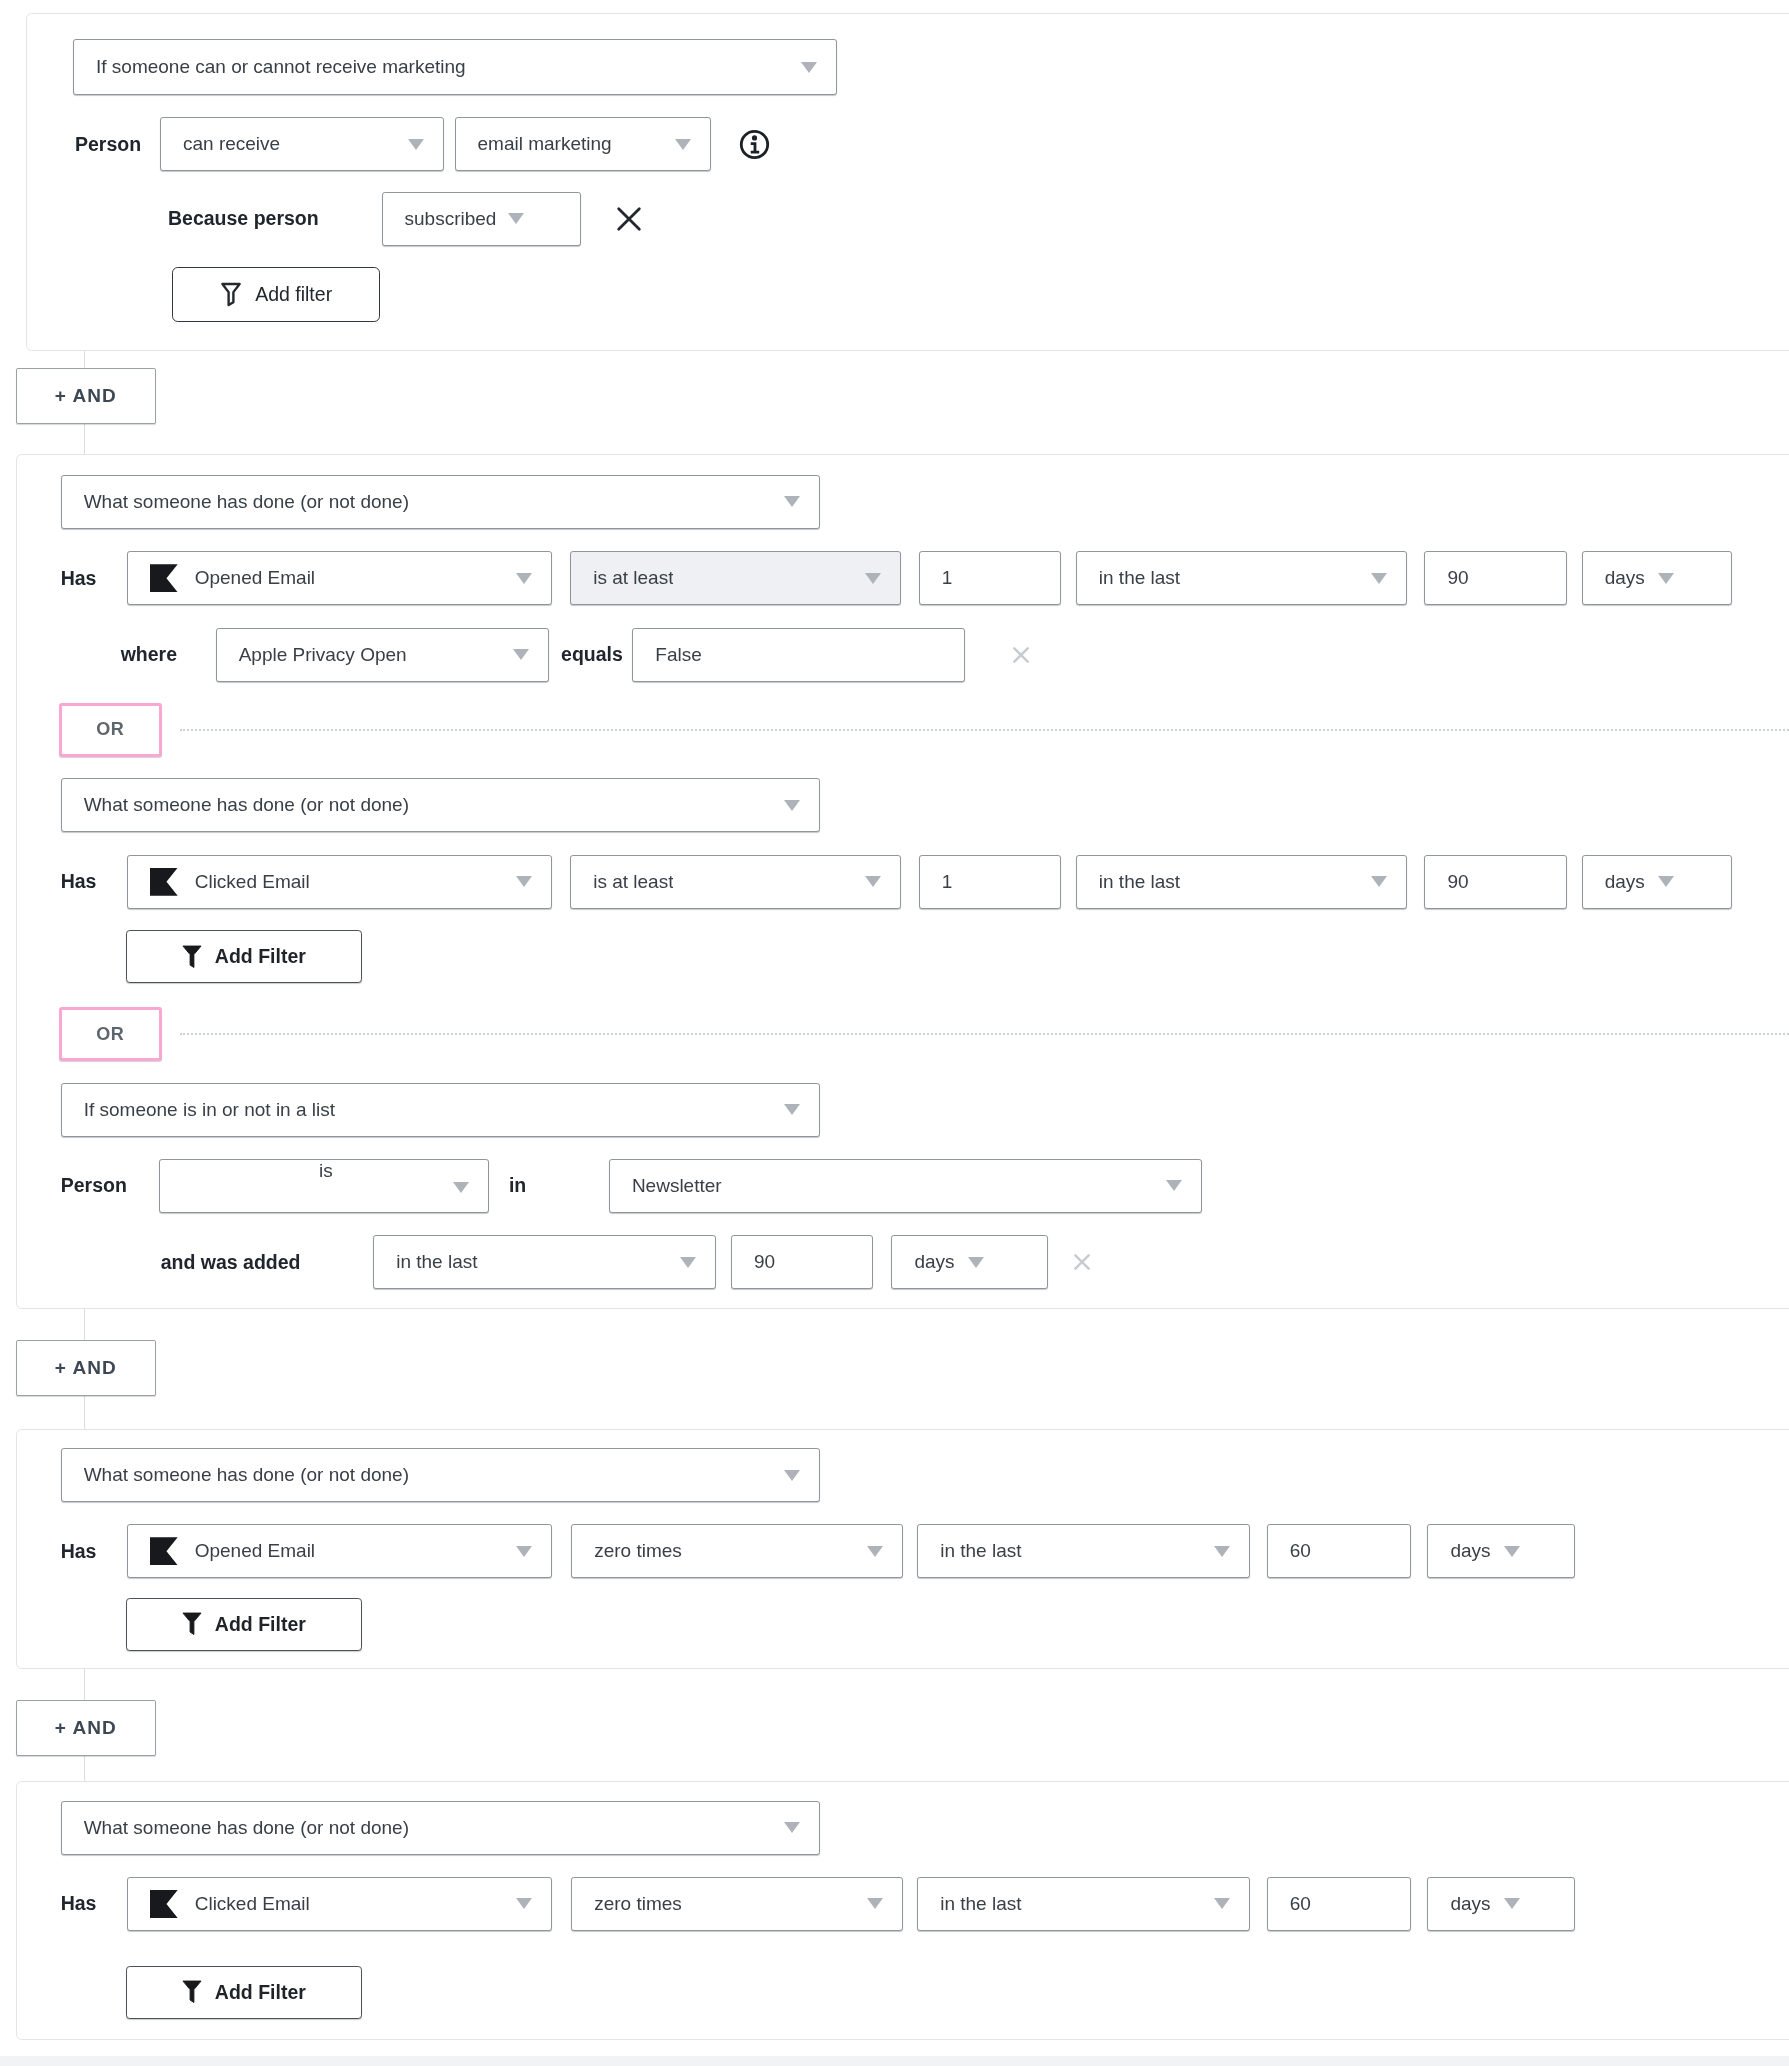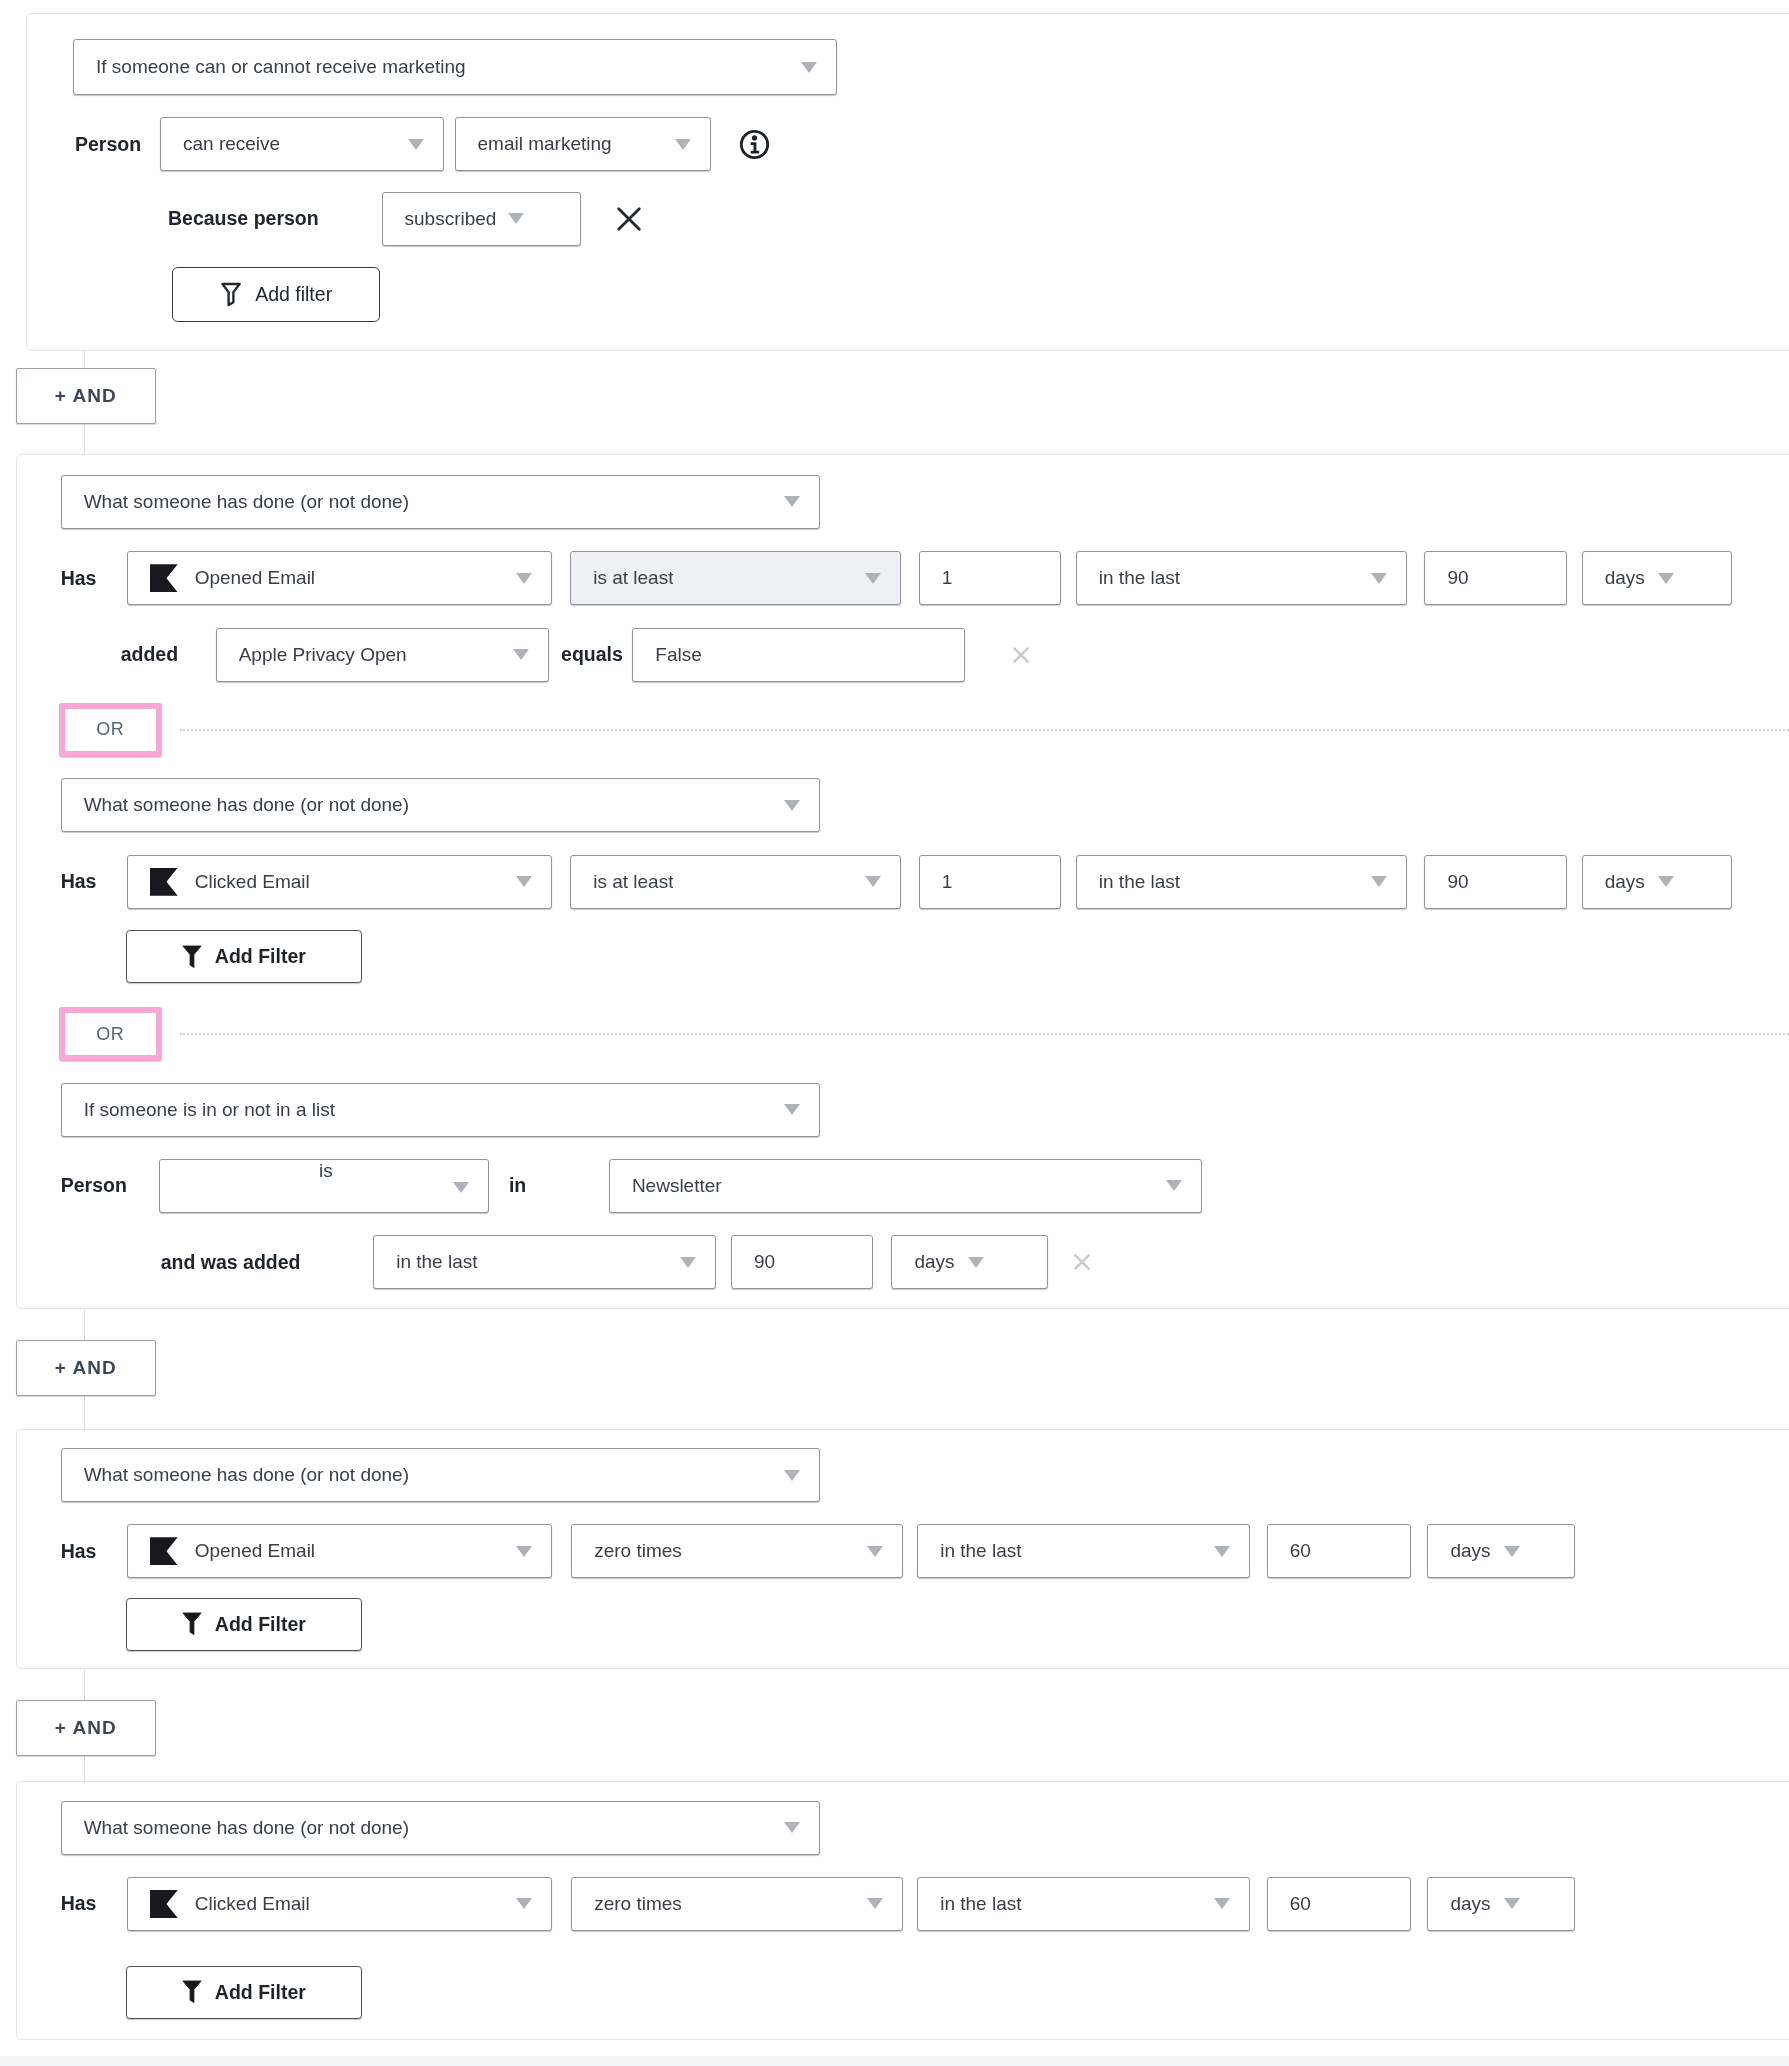--- a/index.html
+++ b/index.html
@@ -70,23 +70,23 @@
   .r-where { padding-left: 104px; margin-top: 22.4px; }
   .r-where .lbl-where { width: 85px; }
   .r-or { padding-left: 42px; margin-top: 21.4px; height: 54px; }
   .r-person { padding-left: 44px; margin-top: 22.4px; }
   .r-person .lbl { width: 83px; }
   .r-added { padding-left: 144px; margin-top: 22.4px; }
   .r-added .lbl { width: 194px; }
   .r-addfilter { padding-left: 109px; margin-top: 21.4px; }
   .r-addfilter-b4 { margin-top: 35px; }
 
-  .orbox { width: 103px; height: 54px; border: 6px solid #f9a8d4; border-radius: 2.9px;
+  .orbox { width: 103px; height: 54px; border: 3px solid #f9a8d4; border-radius: 2.9px;
            background: #fff; display: flex; align-items: center; justify-content: center;
-           font-size: 18px; font-weight: normal; letter-spacing: 0.5px; color: #5d656d;
+           font-size: 18px; font-weight: bold; letter-spacing: 0.5px; color: #5d656d;
            box-shadow: 0 1.4px 1px -0.5px rgba(0,0,0,.18); flex: none; }
   .dotline { flex: 1; height: 0; border-top: 2.9px dotted #ccd1d5; margin-left: 18px; }
 
   
   .btn { display: inline-flex; align-items: center; justify-content: center; background: #fff; cursor: pointer; }
   .btn1 { width: 208px; height: 55px; border: 1.4px solid #33383e; border-radius: 5.7px;
           font-size: 19.5px; color: #23282e; gap: 13.3px; }
   .btn2 { width: 236px; height: 53px; border: 1.4px solid #4d5257; border-radius: 3.8px;
           font-size: 19.5px; font-weight: bold; color: #1f2429; gap: 13.3px;
           box-shadow: 0 1.4px 1px -0.5px rgba(0,0,0,.2); }
@@ -173,21 +173,21 @@
         <span class="txt">in the last</span>
         <span class="chev"></span>
       </div>
       <div class="inp w-val" style="margin-left:17.6px">90</div>
       <div class="sel w-days" style="margin-left:14.3px">
         <span class="txt">days</span>
         <span class="chev" style="margin-left:13.3px"></span>
       </div>
     </div>
     <div class="row r-where">
-      <span class="lbl lbl-where">added</span>
+      <span class="lbl lbl-where">where</span>
       <div class="sel w-apo" style="margin-left:10px">
         <span class="txt">Apple Privacy Open</span>
         <span class="chev"></span>
       </div>
       <span class="lbl" style="margin-left:12.4px">equals</span>
       <div class="inp w-false" style="margin-left:9.5px">False</div>
       <svg class="xsmall" style="margin-left:45px" width="22" height="22" viewBox="0 0 46 46">
         <path d="M9 9 L37 37 M37 9 L9 37" stroke="#c6cbd0" stroke-width="5" stroke-linecap="round"></path>
       </svg>
     </div>

